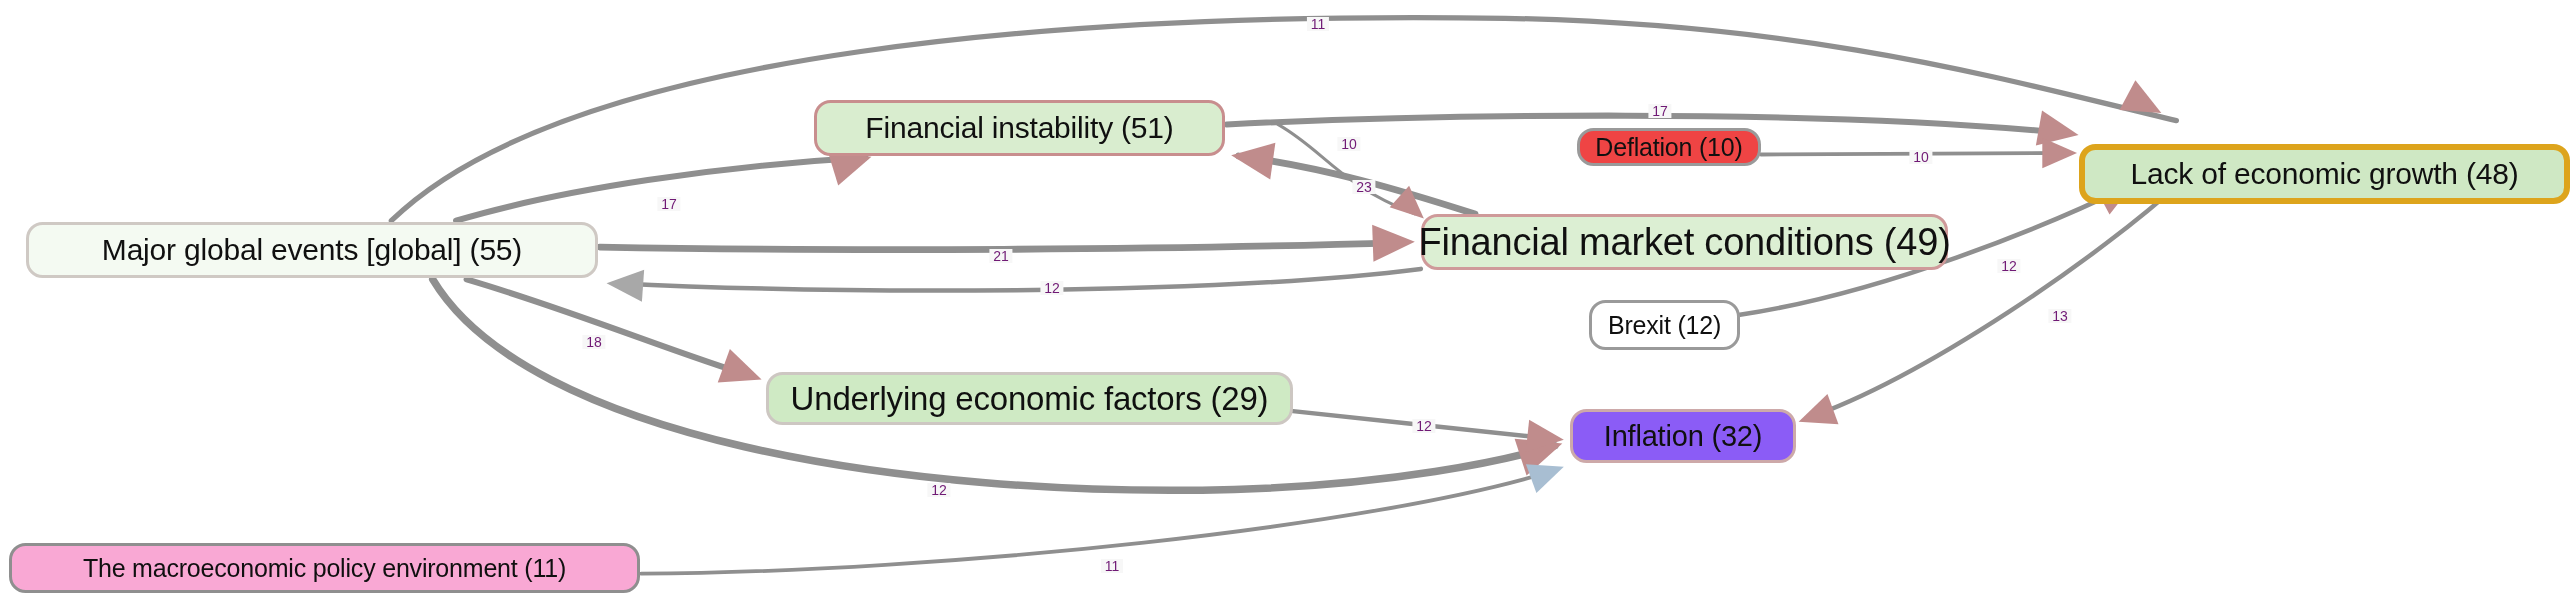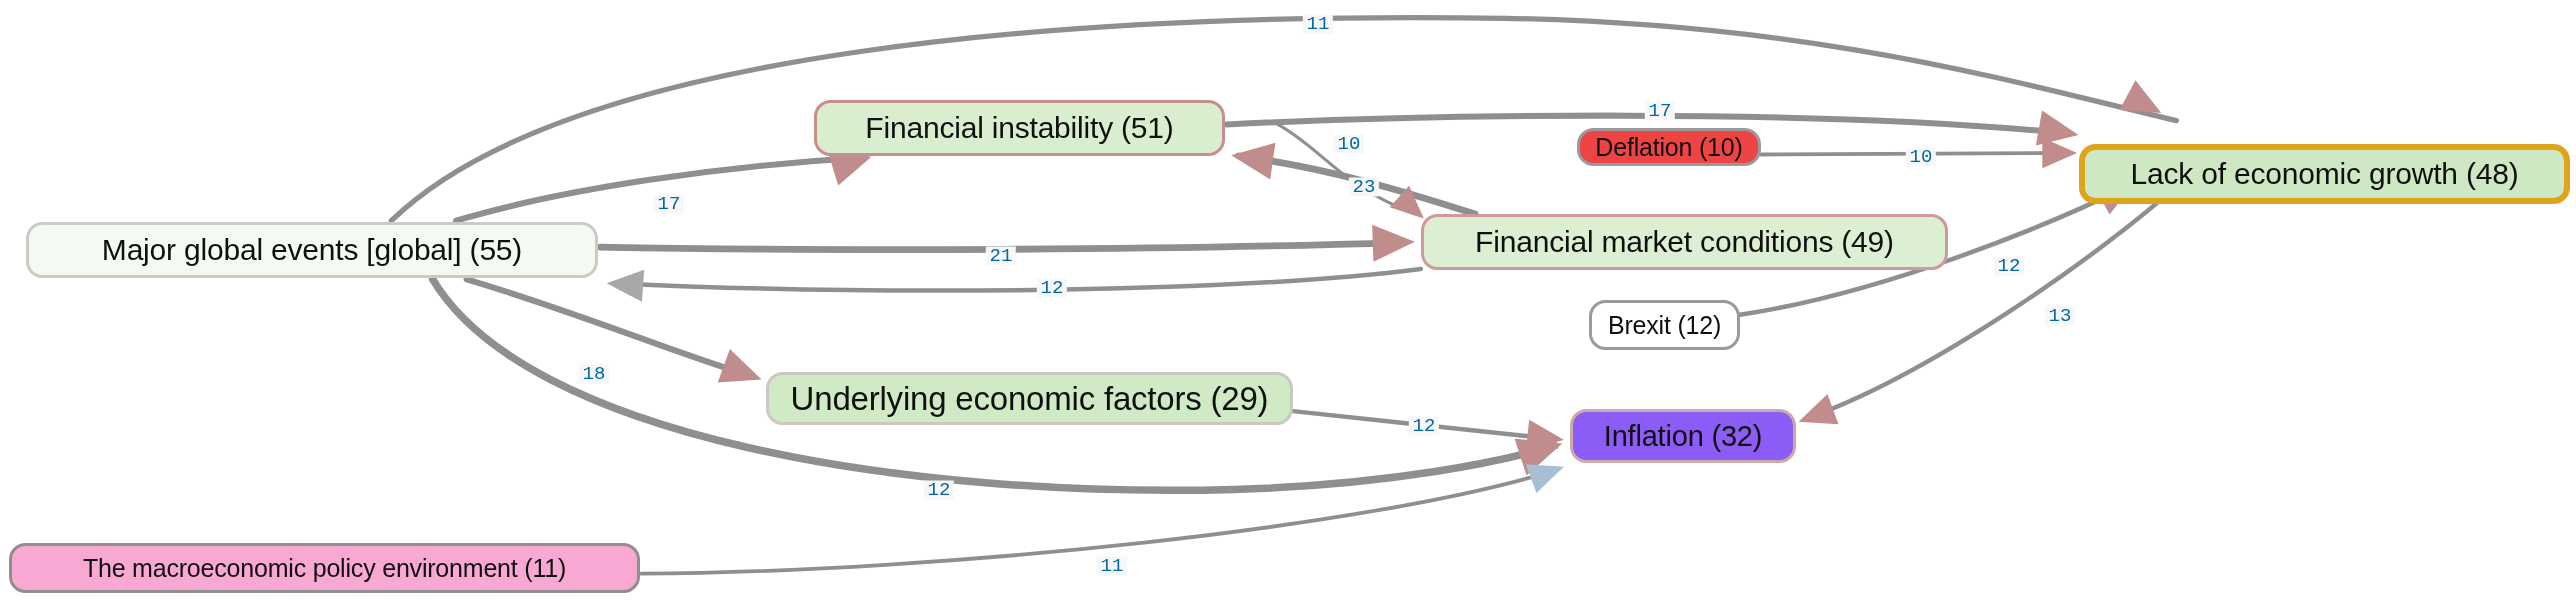--- a/index.html
+++ b/index.html
@@ -13,28 +13,27 @@
     border-radius:16.6px;
     white-space:nowrap;
     color:#101010;
     letter-spacing:-0.2px;
     z-index:5;
   }
   .node-label{pointer-events:none;}
   .edge-label{
     position:absolute;
     z-index:6;
-    color:#0369a1;
-    font-size:19px;
+    color:#701a75;
+    font-size:14px;
     background:#f7f7f7;
     padding:0 3.8px;
     line-height:1.0;
     transform:translate(-50%,-50%);
     white-space:nowrap;
-    font-family:Liberation Mono, monospace;
   }
 </style>
 </head>
 <body>
 
 <div id="canvas">
   <svg id="edge-layer" viewBox="0 0 3423 802" xmlns="http://www.w3.org/2000/svg">
       <path d="M 520,293 C 760,60 1450,16 2000,24 C 2420,32 2680,110 2892,160" fill="none" stroke="#8f8f8f" stroke-width="7" stroke-linecap="round"></path>
       <path d="M 606,293 C 750,250 960,220 1150,209" fill="none" stroke="#8f8f8f" stroke-width="8" stroke-linecap="round"></path>
       <path d="M 797,328 C 1120,334 1550,332 1862,322" fill="none" stroke="#8f8f8f" stroke-width="9" stroke-linecap="round"></path>
@@ -61,37 +60,37 @@
       <polygon points="-46.142857142857146,-20.357142857142858 0,0 -46.142857142857146,20.357142857142858" fill="#c08c8c" transform="translate(2760,203) rotate(0)"></polygon>
       <polygon points="-48.57142857142857,-21.42857142857143 0,0 -48.57142857142857,21.42857142857143" fill="#c08c8c" transform="translate(2836,243) rotate(-28)"></polygon>
       <polygon points="-48.57142857142857,-21.42857142857143 0,0 -48.57142857142857,21.42857142857143" fill="#c08c8c" transform="translate(2390,560) rotate(160)"></polygon>
       <polygon points="-48.57142857142857,-21.42857142857143 0,0 -48.57142857142857,21.42857142857143" fill="#c08c8c" transform="translate(2078,584) rotate(6)"></polygon>
       <polygon points="-46.142857142857146,-20.357142857142858 0,0 -46.142857142857146,20.357142857142858" fill="#a8bed2" transform="translate(2078,620) rotate(-20)"></polygon>
     </svg>
 <div class="edge-label" style="left: 1318px; top: 24px;">11</div>
     <div class="edge-label" style="left: 669px; top: 204px;">17</div>
     <div class="edge-label" style="left: 1001px; top: 256px;">21</div>
     <div class="edge-label" style="left: 1052px; top: 288px;">12</div>
-    <div class="edge-label" style="left: 594px; top: 342px; margin-top: 32px;">18</div>
+    <div class="edge-label" style="left: 594px; top: 342px;">18</div>
     <div class="edge-label" style="left: 939px; top: 490px;">12</div>
     <div class="edge-label" style="left: 1660px; top: 111px;">17</div>
     <div class="edge-label" style="left: 1349px; top: 144px;">10</div>
     <div class="edge-label" style="left: 1364px; top: 187px;">23</div>
     <div class="edge-label" style="left: 1921px; top: 157px;">10</div>
     <div class="edge-label" style="left: 2009px; top: 266px;">12</div>
     <div class="edge-label" style="left: 2060px; top: 316px;">13</div>
     <div class="edge-label" style="left: 1424px; top: 426px;">12</div>
     <div class="edge-label" style="left: 1112px; top: 566px;">11</div>
     <div class="node" style="left: 26px; top: 222px; width: 572px; height: 56px; background: rgb(244, 250, 242); border: 3px solid rgb(207, 201, 196); font-size: 30px;">
       <span class="node-label">Major global events [global] (55)</span>
     </div>
     <div class="node" style="left: 814px; top: 100px; width: 411px; height: 56px; background: rgb(217, 237, 207); border: 3.8px solid rgb(200, 142, 142); font-size: 30px;">
       <span class="node-label">Financial instability (51)</span>
     </div>
-    <div class="node" style="left: 1421px; top: 214px; width: 527px; height: 56px; background: rgb(220, 239, 211); border: 3.8px solid rgb(207, 154, 154); font-size: 30px;">
+    <div class="node" style="left: 1421px; top: 214px; width: 527px; height: 56px; background: rgb(220, 239, 211); border: 3.8px solid rgb(207, 154, 154); font-size: 38px;">
       <span class="node-label">Financial market conditions (49)</span>
     </div>
     <div class="node" style="left: 2079px; top: 120px; width: 491px; height: 60px; background: rgb(207, 232, 196); border: 6.8px solid rgb(221, 164, 28); font-size: 30px; margin-top: 24px;">
       <span class="node-label">Lack of economic growth (48)</span>
     </div>
     <div class="node" style="left: 1577px; top: 128px; width: 184px; height: 38px; background: #ef4444; border: 3px solid rgb(154, 154, 154); font-size: 25px;">
       <span class="node-label">Deflation (10)</span>
     </div>
     <div class="node" style="left: 1589px; top: 300px; width: 151px; height: 50px; background: rgb(255, 255, 255); border: 3px solid rgb(154, 154, 154); font-size: 25px;">
       <span class="node-label">Brexit (12)</span>

